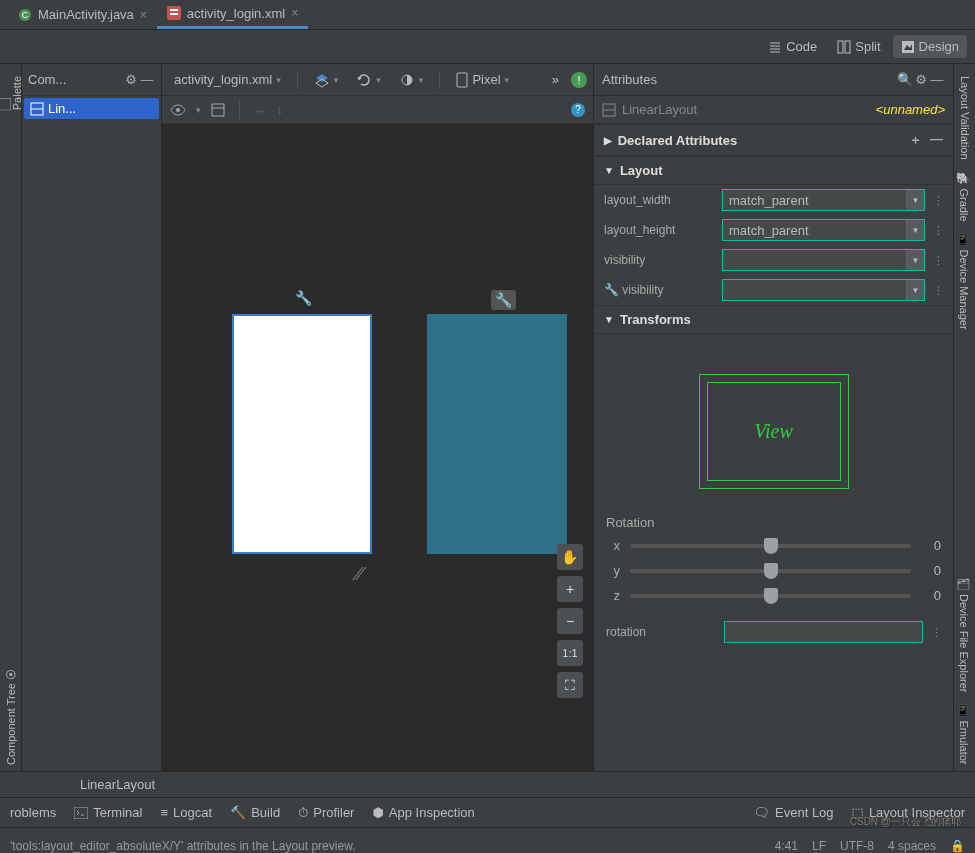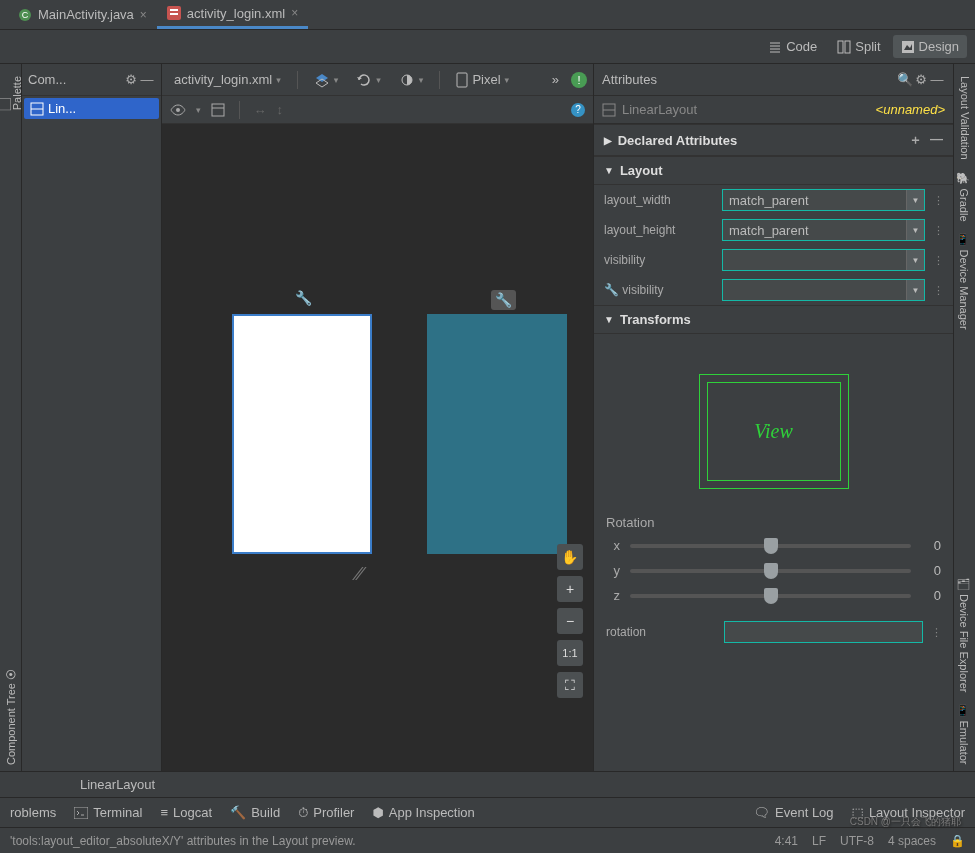--- a/index.html
+++ b/index.html
@@ -62,21 +62,21 @@
 .rot-block { padding: 6px 12px 0; }
 .rot-title { color: #aaa; margin-bottom: 8px; }
 .slider-row { display: flex; align-items: center; gap: 10px; margin-bottom: 10px; }
 .slider-lbl { width: 14px; text-align: right; color: #aaa; }
 .slider { flex: 1; height: 4px; background: #555; position: relative; border-radius: 2px; }
 .slider-thumb { position: absolute; left: 50%; top: -6px; width: 14px; height: 16px; background: #9aa0a3; border-radius: 2px 2px 7px 7px; transform: translateX(-50%); }
 .slider-val { width: 20px; text-align: right; color: #bbb; }
 .breadcrumb { height: 26px; background: #3c3f41; display: flex; align-items: center; padding: 0 10px 0 80px; color: #bbb; border-top: 1px solid #282828; }
 .bottom-bar { height: 30px; background: #3c3f41; display: flex; align-items: center; padding: 0 10px; gap: 18px; color: #bbb; border-top: 1px solid #282828; }
 .bb-item { display: flex; align-items: center; gap: 5px; cursor: pointer; }
-.status-bar { height: 26px; background: #3c3f41; display: flex; align-items: center; padding: 0 10px; color: #999; border-top: 1px solid #282828; font-size: 12px; }
+.status-bar { height: 26px; background: #3c3f41; display: flex; align-items: flex-end; padding: 0 10px; color: #999; border-top: 1px solid #282828; font-size: 12px; }
 .st-right { margin-left: auto; display: flex; gap: 14px; align-items: center; }
 .watermark { position: absolute; right: 14px; bottom: 24px; color: #7a7a7a; font-size: 10px; pointer-events: none; text-shadow: 1px 1px 2px #222; }
 svg { display: block; }
 .unnamed { margin-left: auto; color: #fde047; font-style: italic; }
 </style>
 </head>
 <body>
 
 <div class="tab-bar">
   <div class="tab">

